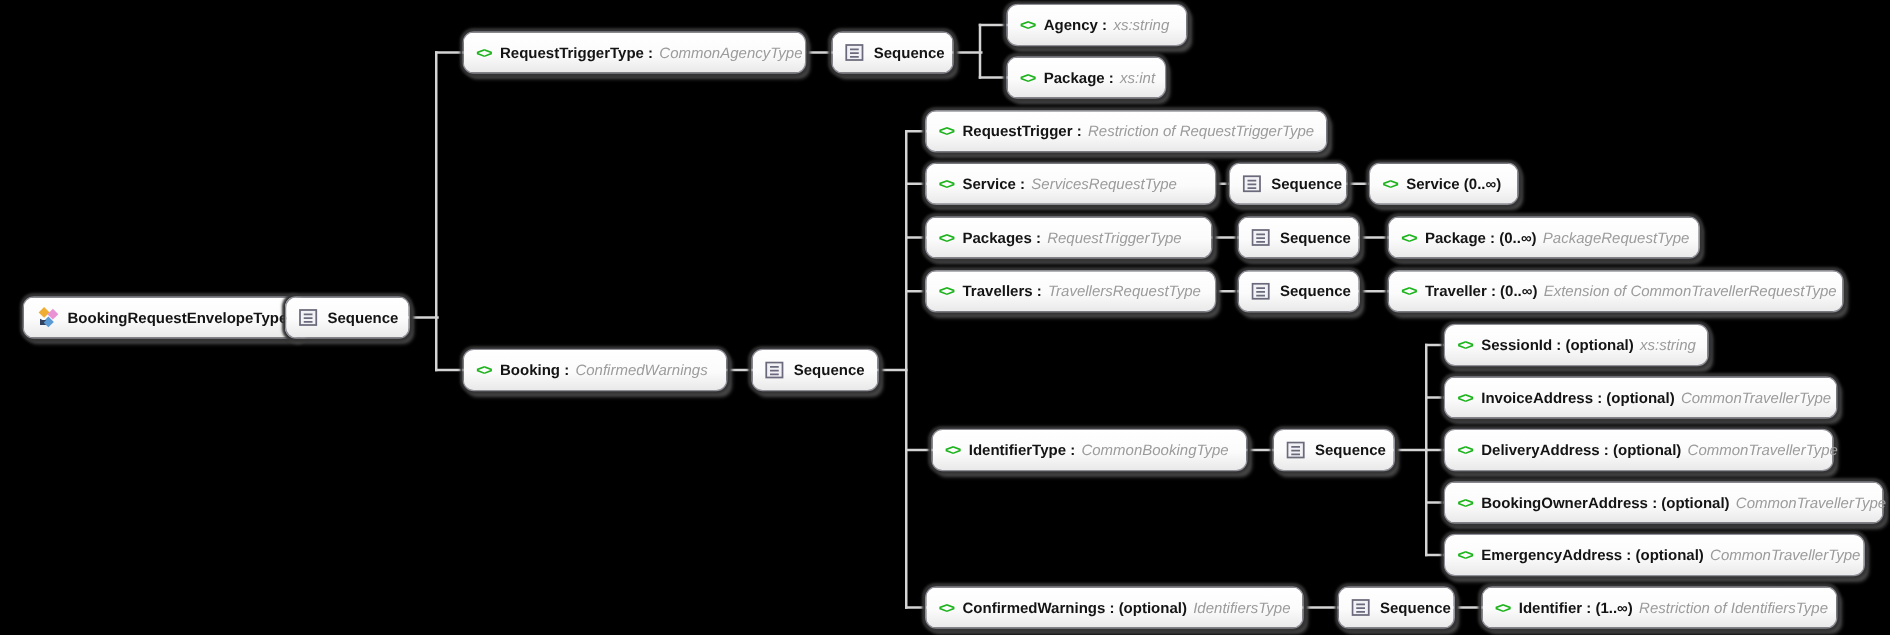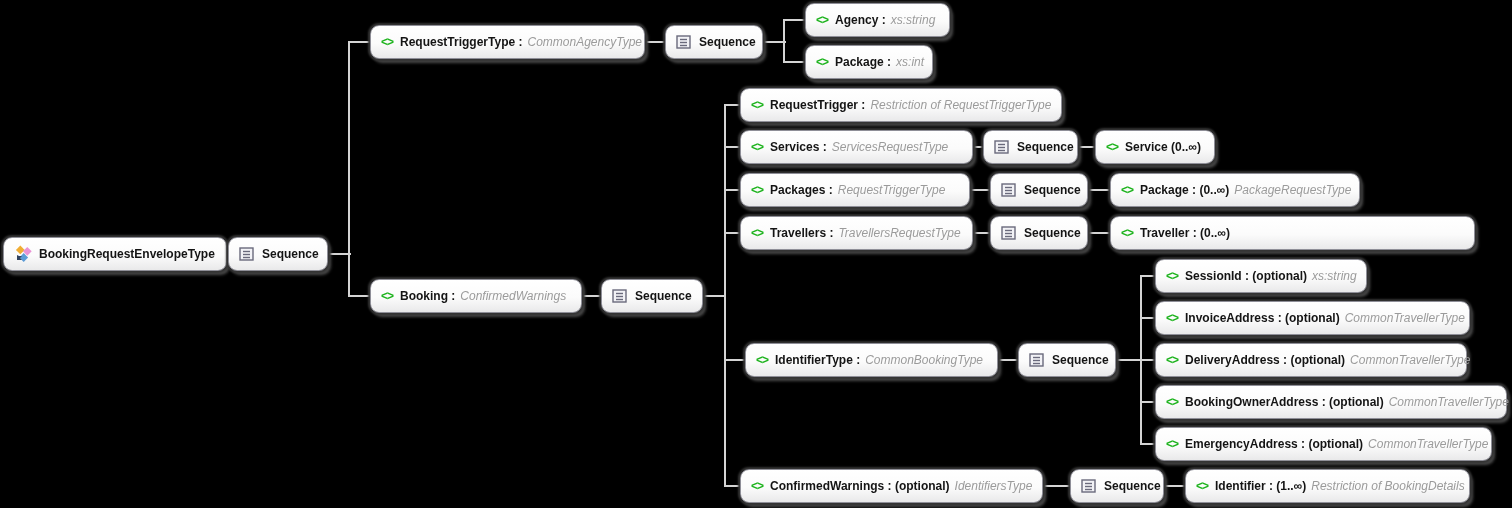--- a/index.html
+++ b/index.html
@@ -54,21 +54,21 @@
   <div class="cl h" style="left:1105px;top:359px;width:37px"></div>
   <div class="cl v" style="left:1140px;top:275px;height:170px"></div>
   <div class="cl h" style="left:1140px;top:275px;width:30px"></div>
   <div class="cl h" style="left:1140px;top:317px;width:30px"></div>
   <div class="cl h" style="left:1140px;top:359px;width:30px"></div>
   <div class="cl h" style="left:1140px;top:401px;width:30px"></div>
   <div class="cl h" style="left:1140px;top:443px;width:30px"></div>
   <div class="cl h" style="left:1030px;top:485px;width:55px"></div>
   <div class="cl h" style="left:1150px;top:485px;width:50px"></div>
 
-  <div class="node" style="left:3px;top:237px;width:224px">
+  <div class="node" style="left:18px;top:237px;width:224px">
     <span class="rooticon">
       <svg width="18" height="18" viewBox="0 0 18 18">
         <rect x="3.2" y="1.8" width="6.2" height="6.2" transform="rotate(45 6.3 4.9)" fill="#f0ad33"></rect>
         <rect x="10.2" y="3.2" width="6.2" height="6.2" transform="rotate(45 13.3 6.3)" fill="#e993d4"></rect>
         <rect x="6.6" y="9.4" width="6.2" height="6.2" transform="rotate(45 9.7 12.5)" fill="#5b9bd5"></rect>
         <path d="M3 10 L3 15 L8 15 L6 13 L8 11 L5 11 Z" fill="#30425f"></path>
       </svg>
     </span>
     <span class="nm">BookingRequestEnvelopeType</span>
   </div>
@@ -134,21 +134,21 @@
   </div>
 
   <div class="node" style="left:740px;top:88px;width:322px">
     <span class="elicon">&lt;&gt;</span>
     <span class="nm">RequestTrigger :</span>
     <span class="tp">Restriction of RequestTriggerType</span>
   </div>
 
   <div class="node" style="left:740px;top:130px;width:233px">
     <span class="elicon">&lt;&gt;</span>
-    <span class="nm">Services :</span>
+    <span class="nm">Service :</span>
     <span class="tp">ServicesRequestType</span>
   </div>
 
   <div class="node" style="left:983px;top:130px;width:95px">
     <span class="seqicon">
       <svg width="16" height="15" viewBox="0 0 16 15">
           <rect x="1" y="1" width="13" height="12" fill="#f2f2f6" stroke="#6a6a7c" stroke-width="1.4"></rect>
           <line x1="4" y1="4.5" x2="11" y2="4.5" stroke="#6a6a7c" stroke-width="1.4"></line>
           <line x1="4" y1="7.5" x2="11" y2="7.5" stroke="#6a6a7c" stroke-width="1.4"></line>
           <line x1="4" y1="10.5" x2="11" y2="10.5" stroke="#6a6a7c" stroke-width="1.4"></line>
@@ -200,20 +200,21 @@
           <line x1="4" y1="7.5" x2="11" y2="7.5" stroke="#6a6a7c" stroke-width="1.4"></line>
           <line x1="4" y1="10.5" x2="11" y2="10.5" stroke="#6a6a7c" stroke-width="1.4"></line>
         </svg>
     </span>
     <span class="nm">Sequence</span>
   </div>
 
   <div class="node" style="left:1110px;top:216px;width:365px">
     <span class="elicon">&lt;&gt;</span>
     <span class="nm">Traveller : (0..∞)</span>
+    <span class="tp">Extension of CommonTravellerRequestType</span>
   </div>
 
   <div class="node" style="left:745px;top:343px;width:253px">
     <span class="elicon">&lt;&gt;</span>
     <span class="nm">IdentifierType :</span>
     <span class="tp">CommonBookingType</span>
   </div>
 
   <div class="node" style="left:1018px;top:343px;width:98px">
     <span class="seqicon">
@@ -271,16 +272,16 @@
           <line x1="4" y1="7.5" x2="11" y2="7.5" stroke="#6a6a7c" stroke-width="1.4"></line>
           <line x1="4" y1="10.5" x2="11" y2="10.5" stroke="#6a6a7c" stroke-width="1.4"></line>
         </svg>
     </span>
     <span class="nm">Sequence</span>
   </div>
 
   <div class="node" style="left:1185px;top:469px;width:285px">
     <span class="elicon">&lt;&gt;</span>
     <span class="nm">Identifier : (1..∞)</span>
-    <span class="tp">Restriction of BookingDetails</span>
+    <span class="tp">Restriction of IdentifiersType</span>
   </div>
 
 </div>
 
 </body></html>

